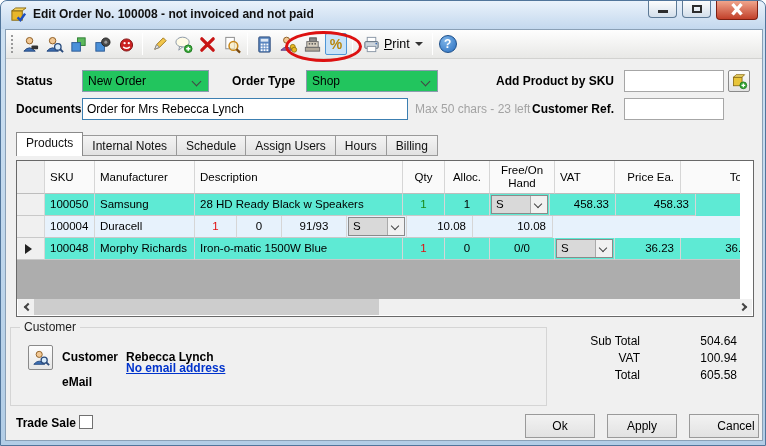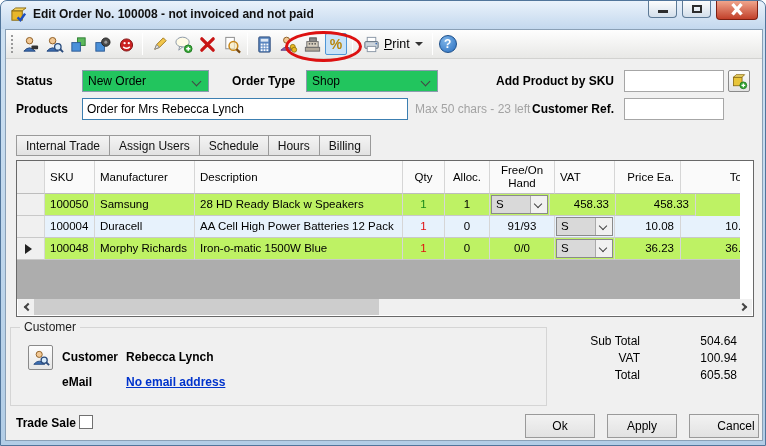--- a/index.html
+++ b/index.html
@@ -62,21 +62,21 @@
   
   .tabs { position:absolute; left:10px; top:102px; display:flex; align-items:flex-end; height:24px; }
   .tab { height:21px; border:1px solid #9a9a9a; border-left:none; background:linear-gradient(#f4f4f4,#e2e2e2);
          padding:0 9px; line-height:20px; font-size:12px; color:#111; }
   .tab:first-child { border-left:1px solid #9a9a9a; }
   .tab.active { height:24px; background:#fff; border:1px solid #8a8a8a; border-bottom:none; font-size:12px; position:relative; z-index:2; }
 
   
   .grid { position:absolute; left:10px; top:130px; width:738px; height:157px; border:1px solid #686868; background:#fff; }
   .grid-clip { position:absolute; left:0; top:0; right:13px; bottom:17px; overflow:hidden; background:#adadad; }
-  .grow { display:flex; height:22px; background:#bef264; }
+  .grow { display:flex; height:22px; background:#5eead4; }
   .grow.alt { background:#e7f2fc; }
   .ghead { display:flex; height:33px; background:#fafafa; }
   .gc { flex:none; border-right:1px solid #d6d6d6; border-bottom:1px solid #c9c9c9; font-size:11.5px; line-height:21px;
         overflow:hidden; white-space:nowrap; }
   .ghead .gc { border-bottom:1px solid #bdbdbd; line-height:13px; display:flex; align-items:center; white-space:normal; }
   .c0{width:28px;background:#f0f0f0;} .c1{width:50px;} .c2{width:100px;} .c3{width:208px;} .c4{width:42px;}
   .c5{width:45px;} .c6{width:65px;} .c7{width:60px;} .c8{width:66px;} .c9{width:80px;}
   .tl { padding-left:5px; text-align:left; }
   .tc { text-align:center; }
   .tr { text-align:right; padding-right:6px; }
@@ -292,30 +292,31 @@
     <input class="tinput" style="left: 618px; top: 40px; width: 100px;" value="">
     <span class="sku-btn" style="left:722px; top:40px;">
       <svg viewBox="0 0 20 20" style="width:17px;height:17px;">
         <rect x="3" y="5" width="10" height="10" fill="#e8c53a" stroke="#8a6a10"></rect>
         <polygon points="3,5 6,2 16,2 13,5" fill="#f2da6e" stroke="#8a6a10"></polygon>
         <circle cx="14.5" cy="14.5" r="4" fill="#39a839" stroke="#1e7a1e"></circle>
         <path d="M14.5 12.3 V16.7 M12.3 14.5 H16.7" stroke="#fff" stroke-width="1.5"></path>
       </svg>
     </span>
 
-    <span class="lbl" style="left:10px; top:72px;">Products</span>
+    <span class="lbl" style="left:10px; top:72px;">Documents</span>
     <input class="tinput focused" style="left: 76px; top: 68px; width: 326px;" value="Order for Mrs Rebecca Lynch">
     <span class="gray-hint" style="left:409px; top:72px;">Max 50 chars - 23 left</span>
     <span class="lbl" style="left:460px; top:72px; width:148px; text-align:right;">Customer Ref.</span>
     <input class="tinput" style="left: 618px; top: 68px; width: 100px;" value="">
 
     <div class="tabs">
-      <span class="tab">Internal Trade</span>
+      <span class="tab active">Products</span>
+      <span class="tab">Internal Notes</span>
+      <span class="tab">Schedule</span>
       <span class="tab">Assign Users</span>
-      <span class="tab">Schedule</span>
       <span class="tab">Hours</span>
       <span class="tab">Billing</span>
     </div>
 
     <div class="grid">
       <div class="grid-clip">
         <div class="ghead">
           <div class="gc c0"></div>
           <div class="gc c1 tl">SKU</div>
           <div class="gc c2 tl">Manufacturer</div>
@@ -344,21 +345,20 @@
               </span>
           </div>
           <div class="gc c8 tr">458.33</div>
           <div class="gc c9 tr">458.33</div>
         </div>
 
         <div class="grow alt">
           <div class="gc c0"></div>
           <div class="gc c1 tl">100004</div>
           <div class="gc c2 tl">Duracell</div>
-          <div class="gc c3 tl">AA Cell High Power Batteries 12 Pack</div>
           <div class="gc c4 tc qty-red">1</div>
           <div class="gc c5 tc">0</div>
           <div class="gc c6 tc">91/93</div>
           <div class="gc c7">
             <span class="vat-box">
                 <span class="vat-text">S</span>
                 <span class="vat-btn">
                   <span class="chev"></span>
                 </span>
               </span>
@@ -406,21 +406,21 @@
         <svg viewBox="0 0 20 20">
           <circle cx="8" cy="6" r="3.4" fill="#f2c894" stroke="#8a5a20"></circle>
           <path d="M2 17 Q8 10 14 17 Z" fill="#3c6eb4" stroke="#24477c"></path>
           <circle cx="13.5" cy="12.5" r="3.4" fill="#d8ecfc" stroke="#2a4b7c" stroke-width="1.4"></circle>
           <path d="M16 15 L19 18" stroke="#2a4b7c" stroke-width="2"></path>
         </svg>
       </span>
       <span class="lbl" style="left:51px; top:22px;">Customer</span>
       <span class="lbl" style="left:115px; top:22px;">Rebecca Lynch</span>
       <span class="lbl" style="left:51px; top:47px;">eMail</span>
-      <span class="lbl link" style="left:115px; top:47px;">No email address</span>
+      <span class="lbl link" style="left:115px; top:33px;">No email address</span>
     </div>
 
     <div class="totals">
       <div class="trow">
         <span class="tlabel">Sub Total</span>
         <span class="tvalue">504.64</span>
       </div>
       <div class="trow">
         <span class="tlabel">VAT</span>
         <span class="tvalue">100.94</span>

